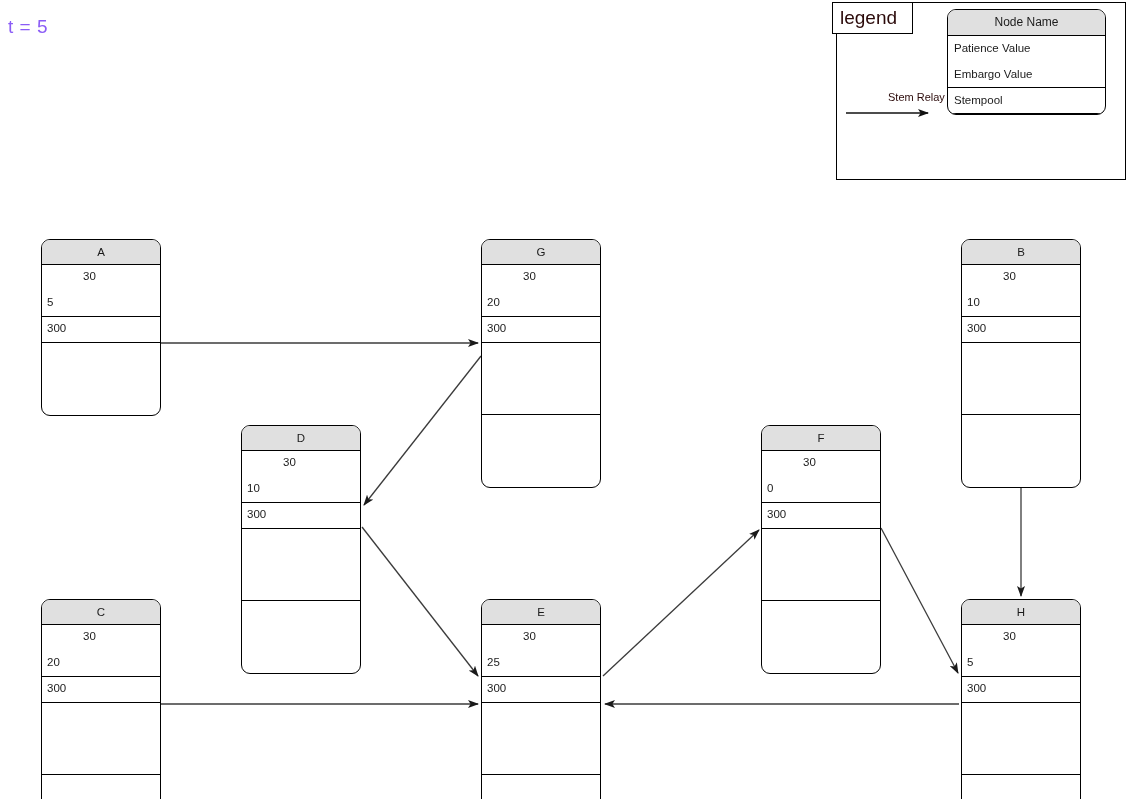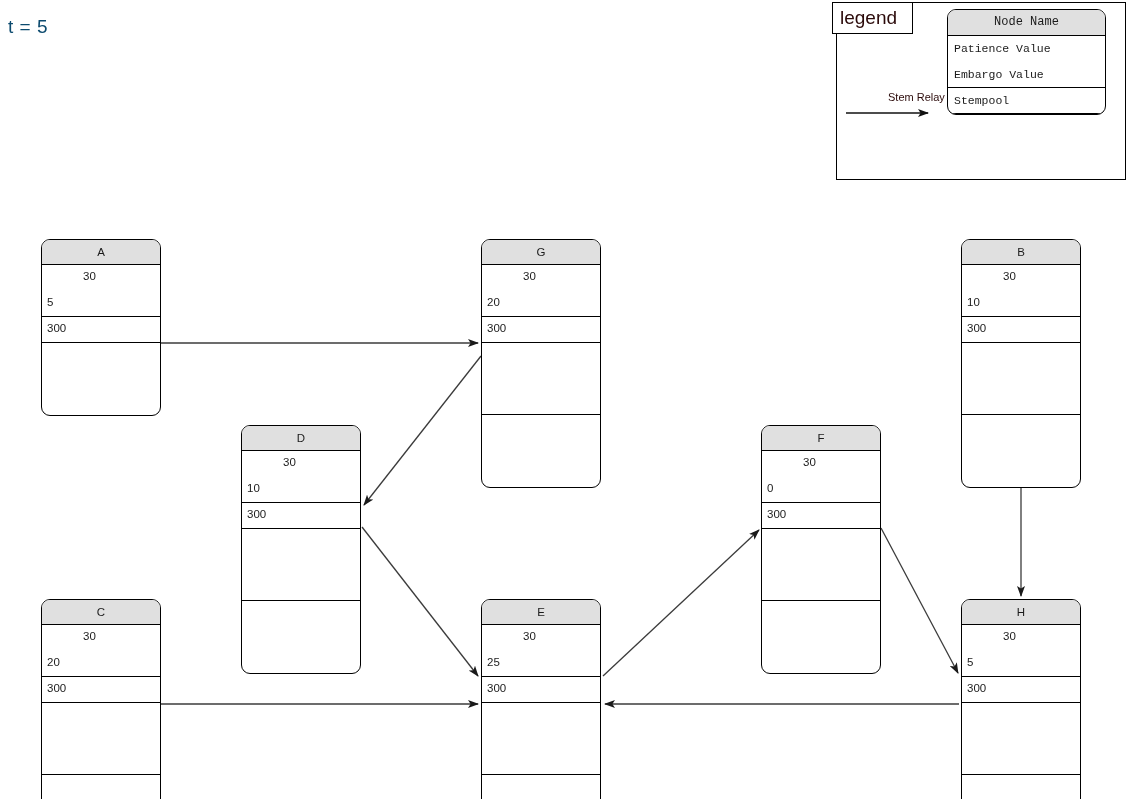--- a/index.html
+++ b/index.html
@@ -26,21 +26,21 @@
     height: 799px;
     pointer-events: none;
   }
 
   
   .time-label {
     position: absolute;
     left: 8px;
     top: 16px;
     font-size: 19px;
-    color: #0c4a6e;
+    color: #8b5cf6;
     letter-spacing: 0.5px;
   }
 
   
   .node {
     position: absolute;
     box-sizing: border-box;
     width: 120px;
     border: 1.2px solid #000000;
     border-radius: 9px;
@@ -99,21 +99,20 @@
   .legend-node {
     position: absolute;
     left: 947px;
     top: 9px;
     width: 159px;
     box-sizing: border-box;
     border: 1.2px solid #000000;
     border-radius: 9px;
     background: #ffffff;
     overflow: hidden;
-    font-family: Liberation Mono, monospace;
   }
   .legend-node .hdr {
     height: 25px;
     line-height: 25px;
     text-align: center;
     background: #e0e0e0;
     border-bottom: 1.2px solid #000000;
     font-size: 12px;
     color: #1b1b1b;
   }

